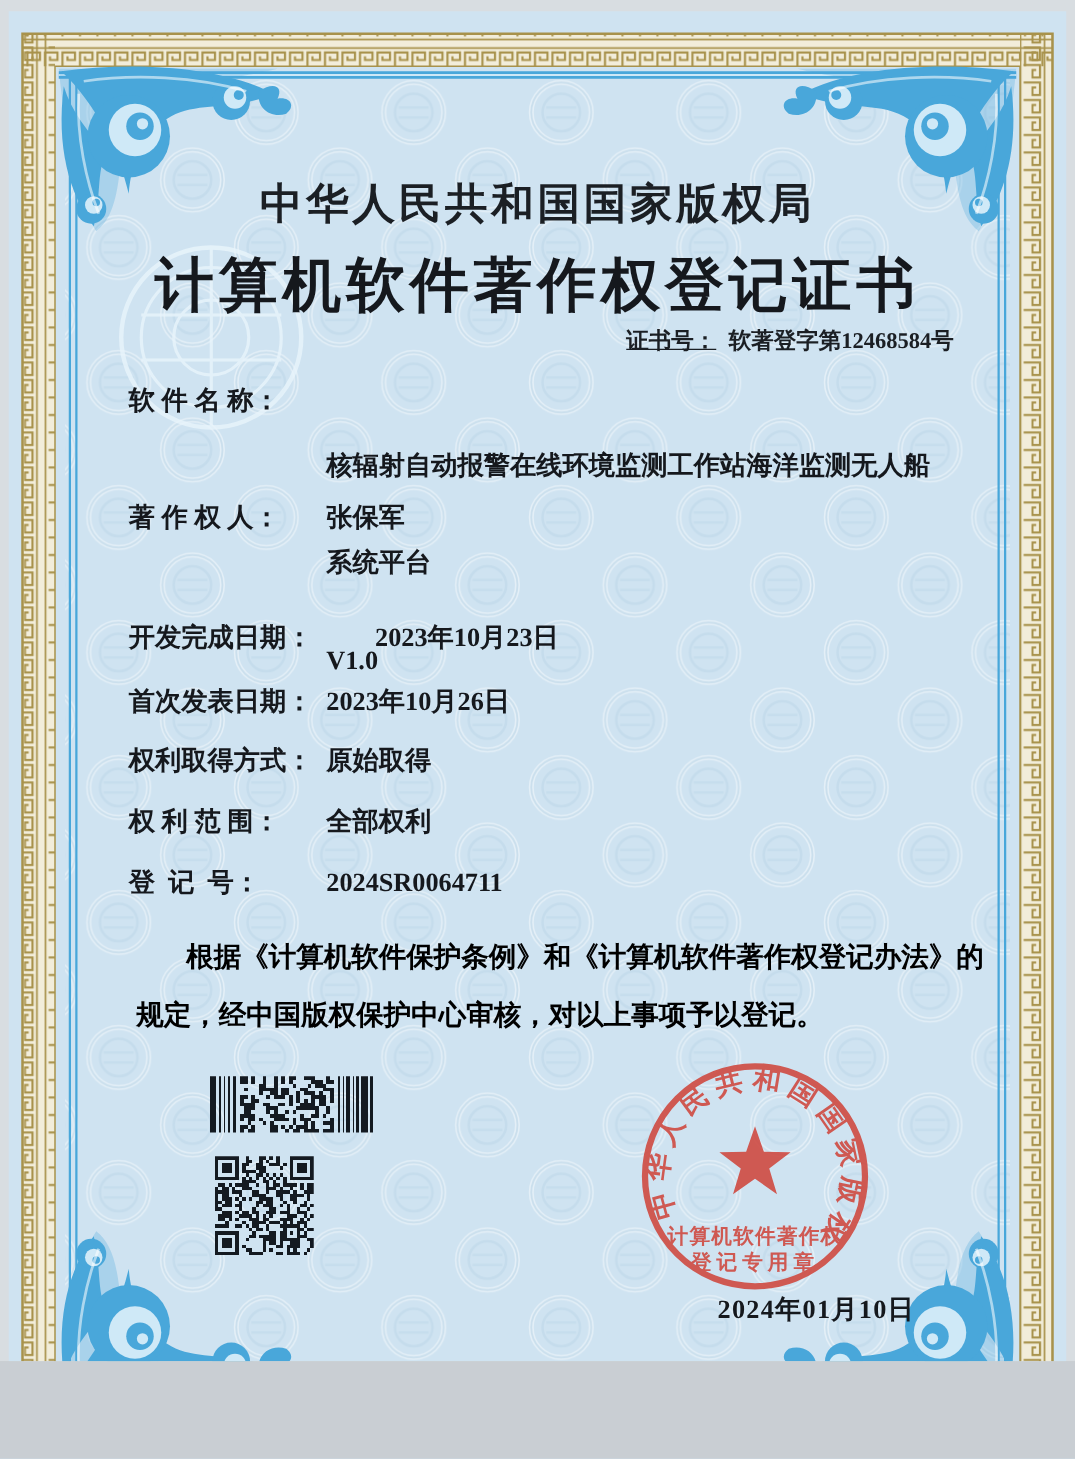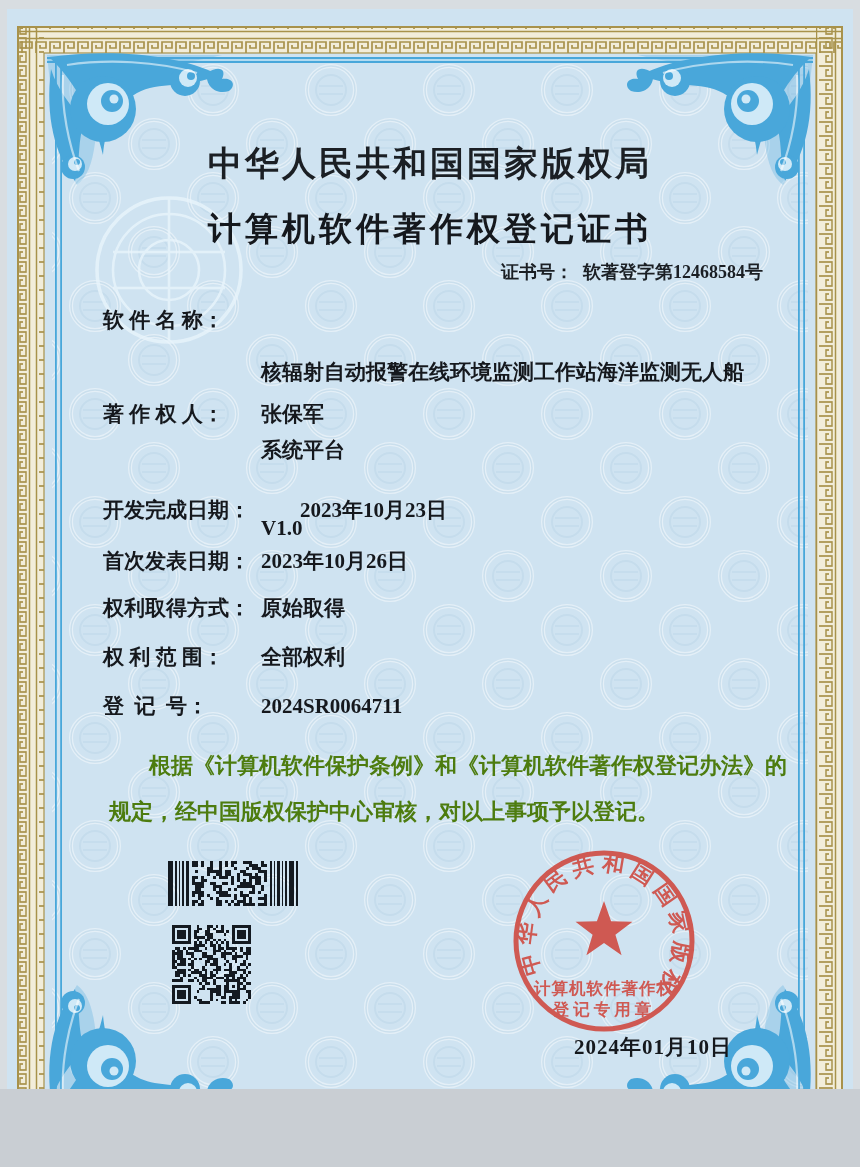--- a/index.html
+++ b/index.html
@@ -14,46 +14,46 @@
   }
   .deco{ position:absolute; left:0; top:0; width:846px; height:1152px; }
 
   .authority{
     position:absolute; top:137px; left:0; width:100%; text-align:center;
     font-size:34px; line-height:36px; font-weight:bold; letter-spacing:3px;
     color:#1b1f24;
   }
   .cert-title{
     position:absolute; top:197px; left:0; width:100%; text-align:center;
-    font-size:33px; line-height:46px; font-weight:bold; letter-spacing:4px;
+    font-size:47px; line-height:46px; font-weight:bold; letter-spacing:4px;
     color:#15181d;
   }
   .cert-no{
     position:absolute; top:252px; right:90px;
     font-size:18px; line-height:22px; font-weight:bold; color:#1b1f24;
   }
-  .cert-no .lbl{ margin-right:10px; }
+  .cert-no .lbl{ margin-right:10px;text-decoration:underline; }
 
   .field{
     position:absolute; left:96px; display:flex;
     font-size:21px; line-height:26px; font-weight:bold; color:#15181d;
   }
   .field .lbl{ width:158px; flex:none; white-space:pre; }
   .field .val{ white-space:pre; }
   .f-name{ top:298px; }
   .f-owner{ top:392px; }
   .f-dev{ top:488px;gap:39px; }
   .f-pub{ top:539px; }
   .f-acq{ top:586px;justify-content:space-between; }
   .f-scope{ top:635px; }
   .f-reg{ top:684px;justify-content:space-between; }
 
   .statement{
     position:absolute; left:102px; top:743px; width:692px;
-    font-size:22px; line-height:28px; font-weight:bold; color:#4d7c0f;
+    font-size:22px; line-height:28px; font-weight:bold; color:#000000;
   }
   .statement .l1{ padding-left:40px; }
   .statement .l2{ margin-top:18px; }
 
   .barcode{ position:absolute; left:161px; top:852px; width:132px; height:45px; }
   .qrcode{ position:absolute; left:165px; top:916px; width:79px; height:79px; }
   .seal{ position:absolute; left:497px; top:832px; width:200px; height:200px; opacity:.88; }
   .issue-date{
     position:absolute; left:475px; top:1026px; width:250px; text-align:right;
     font-size:21px; line-height:24px; font-weight:bold; letter-spacing:1px; color:#15181d;

